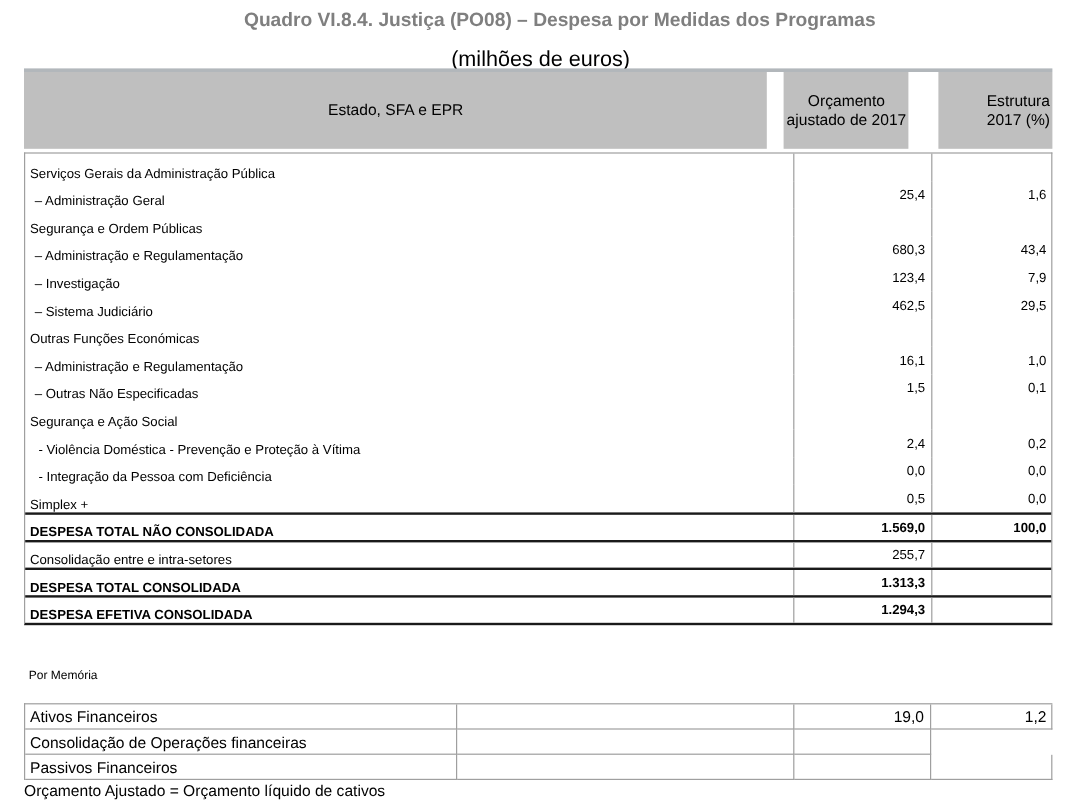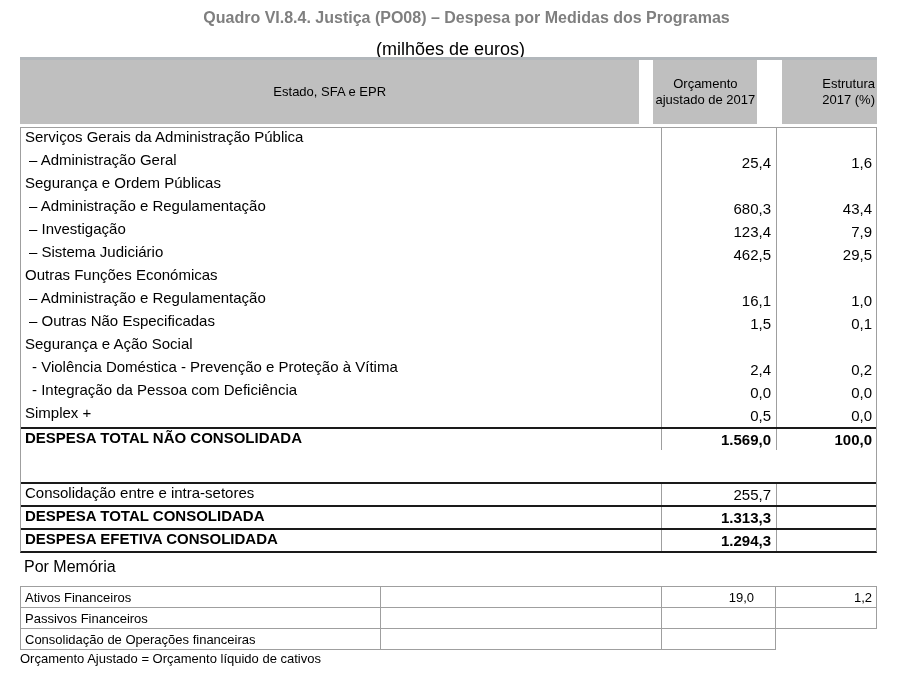--- a/index.html
+++ b/index.html
@@ -26,56 +26,56 @@
   .h-label{width:633px;margin-right:14px;}
   .h-value{width:106px;margin-right:25px;}
   .h-pct{flex:1;padding-left:40px;}
   .tbody{
     margin-top:3px;box-sizing:border-box;width:857px;
     border-left:1px solid var(--grid-gray,#9f9f9f);
     border-right:1px solid var(--grid-gray,#9f9f9f);
     border-top:1px solid var(--grid-gray,#9f9f9f);
     border-bottom:2px solid var(--rule-dark,#1a1a1a);
   }
-  .row{display:flex;align-items:flex-start;min-height:23px;font-size:15px;}
+  .row{display:flex;align-items:flex-end;min-height:23px;font-size:11px;}
   .c-label{width:640px;box-sizing:border-box;padding-left:4px;}
   .c-val{
     width:115px;box-sizing:border-box;text-align:right;padding-right:5px;
     border-left:1px solid var(--grid-gray,#9f9f9f);align-self:stretch;
     display:flex;align-items:center;justify-content:flex-end;
   }
   .c-pct{
     flex:1;box-sizing:border-box;text-align:right;padding-right:4px;
     border-left:1px solid var(--grid-gray,#9f9f9f);align-self:stretch;
     display:flex;align-items:center;justify-content:flex-end;
   }
   .r-item .c-label{padding-left:8px;}
   .r-item2 .c-label{padding-left:11px;}
   .r-total{font-weight:bold;border-top:2px solid var(--rule-dark,#1a1a1a);min-height:21px;}
-  .r-consol{border-top:2px solid var(--rule-dark,#1a1a1a);min-height:21px;margin-top:32px;}
-  .memo-title{position:absolute;left:24px;top:558px;font-size:16px;}
+  .r-consol{border-top:2px solid var(--rule-dark,#1a1a1a);min-height:21px;}
+  .memo-title{position:absolute;left:24px;top:558px;font-size:10px;}
   .memo-table{
     position:absolute;left:20px;top:586px;width:857px;box-sizing:border-box;
     border-top:1px solid var(--grid-gray,#9f9f9f);
     border-left:1px solid var(--grid-gray,#9f9f9f);
   }
   .memo-row{display:flex;min-height:21px;font-size:13px;align-items:stretch;}
   .m-label{
     width:360px;box-sizing:border-box;padding-left:4px;display:flex;align-items:center;
     border-right:1px solid var(--grid-gray,#9f9f9f);
     border-bottom:1px solid var(--grid-gray,#9f9f9f);
   }
   .m-mid{
     width:281px;box-sizing:border-box;
     border-right:1px solid var(--grid-gray,#9f9f9f);
     border-bottom:1px solid var(--grid-gray,#9f9f9f);
   }
   .m-val{
     width:114px;box-sizing:border-box;display:flex;align-items:center;justify-content:flex-end;
-    padding-right:21px;
+    padding-right:5px;
     border-right:1px solid var(--grid-gray,#9f9f9f);
     border-bottom:1px solid var(--grid-gray,#9f9f9f);
   }
   .m-pct{
     flex:1;box-sizing:border-box;display:flex;align-items:center;justify-content:flex-end;
     padding-right:4px;
     border-right:1px solid var(--grid-gray,#9f9f9f);
     border-bottom:1px solid var(--grid-gray,#9f9f9f);
   }
   .footnote{position:absolute;left:20px;top:651px;font-size:13px;}
@@ -186,27 +186,27 @@
 
   <div class="memo-title">Por Memória</div>
   <div class="memo-table" id="memo-tbody">
       <div class="memo-row">
         <div class="m-label">Ativos Financeiros</div>
         <div class="m-mid"></div>
         <div class="m-val">19,0</div>
         <div class="m-pct">1,2</div>
       </div>
       <div class="memo-row">
+        <div class="m-label">Consolidação de Operações financeiras</div>
+        <div class="m-mid"></div>
+        <div class="m-val"></div>
+      </div>
+      <div class="memo-row">
         <div class="m-label">Passivos Financeiros</div>
         <div class="m-mid"></div>
         <div class="m-val"></div>
         <div class="m-pct"></div>
       </div>
-      <div class="memo-row">
-        <div class="m-label">Consolidação de Operações financeiras</div>
-        <div class="m-mid"></div>
-        <div class="m-val"></div>
-      </div>
     </div>
 
   <div class="footnote">Orçamento Ajustado = Orçamento líquido de cativos</div>
 
 </div>
 
 </body></html>

